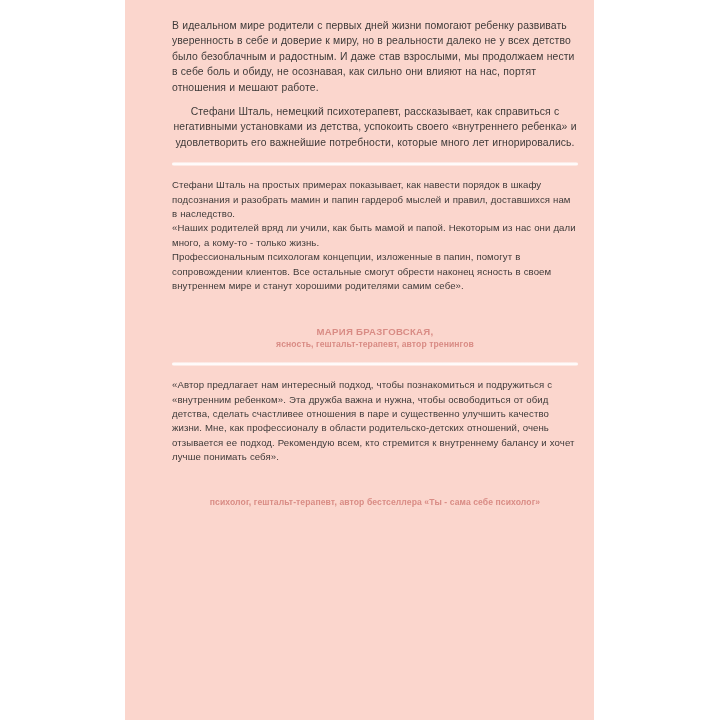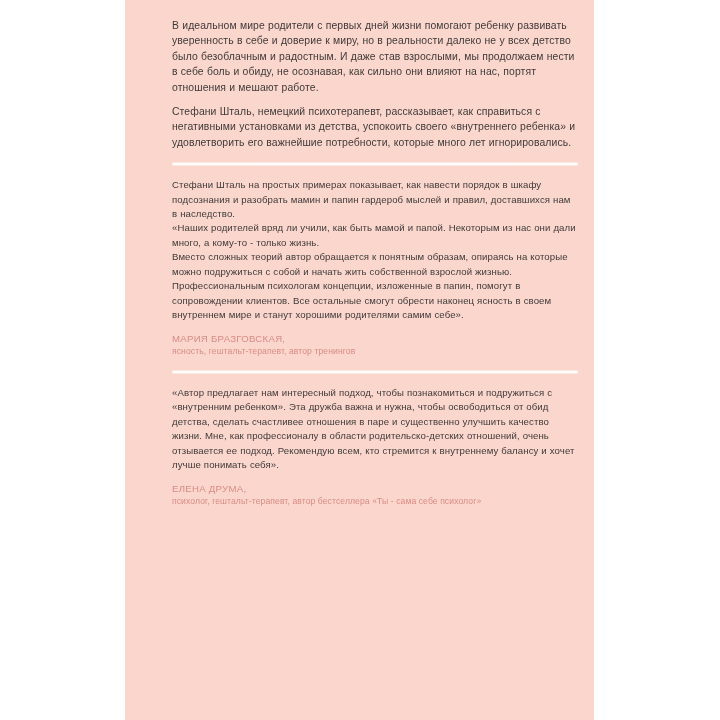--- a/index.html
+++ b/index.html
@@ -39,42 +39,43 @@
 
   .para {
     color: #3e3a39;
     font-size: 10.4px;
     line-height: 15.4px;
     letter-spacing: 0.01em;
     margin: 0 0 9px 0;
     text-align: left;
     word-spacing: 0.02em;
   }
-  .para:last-child { margin-bottom: 4px; }
+  .para:last-child { margin-bottom: 4px; text-align: center; }
 
   .divider {
     height: 4px;
     margin: 12px 0 12px 0;
     background: linear-gradient(to bottom,
        rgba(255,255,255,0.28) 0%,
        rgba(255,255,255,0.92) 40%,
        rgba(255,255,255,0.92) 62%,
        rgba(255,255,255,0.25) 100%);
     border-radius: 2px;
   }
 
   .review .para {
     font-size: 9.6px;
     line-height: 14.4px;
     margin-bottom: 0;
   }
 
   .attrib {
-    margin-top: 10px;
-    text-align: left;
+    margin-top: 31px;
+    text-align: center;
+    font-weight: bold;
   }
   .attrib .who {
     color: #d98c85;
     font-size: 9.6px;
     letter-spacing: 0.03em;
     line-height: 13px;
     display: block;
   }
   .attrib .role {
     color: #d98c85;
@@ -100,32 +101,30 @@
     <div class="block">
       <p class="para">В идеальном мире родители с первых дней жизни помогают ребенку развивать уверенность в себе и доверие к миру, но в реальности далеко не у всех детство было безоблачным и радостным. И даже став взрослыми, мы продолжаем нести в себе боль и обиду, не осознавая, как сильно они влияют на нас, портят отношения и мешают работе.</p>
       <p class="para">Стефани Шталь, немецкий психотерапевт, рассказывает, как справиться с негативными установками из детства, успокоить своего «внутреннего ребенка» и удовлетворить его важнейшие потребности, которые много лет игнорировались.</p>
     </div>
 
     <div class="divider"></div>
 
     <div class="block review">
       <p class="para">Стефани Шталь на простых примерах показывает, как навести порядок в шкафу подсознания и разобрать мамин и папин гардероб мыслей и правил, доставшихся нам в наследство.</p>
       <p class="para">«Наших родителей вряд ли учили, как быть мамой и папой. Некоторым из нас они дали много, а кому-то - только жизнь.</p>
-      <p class="para">Вместо сложных теорий автор обращается к понятным образам, опираясь на которые можно подружиться с собой и начать жить собственной взрослой жизнью.</p>
       <p class="para">Профессиональным психологам концепции, изложенные в папин, помогут в сопровождении клиентов. Все остальные смогут обрести наконец ясность в своем внутреннем мире и станут хорошими родителями самим себе».</p>
       <div class="attrib">
         <span class="who">МАРИЯ БРАЗГОВСКАЯ,</span>
         <span class="role">ясность, гештальт-терапевт, автор тренингов</span>
       </div>
     </div>
 
     <div class="divider"></div>
 
     <div class="block review">
       <p class="para">«Автор предлагает нам интересный подход, чтобы познакомиться и подружиться с «внутренним ребенком». Эта дружба важна и нужна, чтобы освободиться от обид детства, сделать счастливее отношения в паре и существенно улучшить качество жизни. Мне, как профессионалу в области родительско-детских отношений, очень отзывается ее подход. Рекомендую всем, кто стремится к внутреннему балансу и хочет лучше понимать себя».</p>
       <div class="attrib">
-        <span class="who">ЕЛЕНА ДРУМА,</span>
         <span class="role">психолог, гештальт-терапевт, автор бестселлера «Ты - сама себе психолог»</span>
       </div>
     </div>
 
   </div>
 </div>
 
 </body></html>

